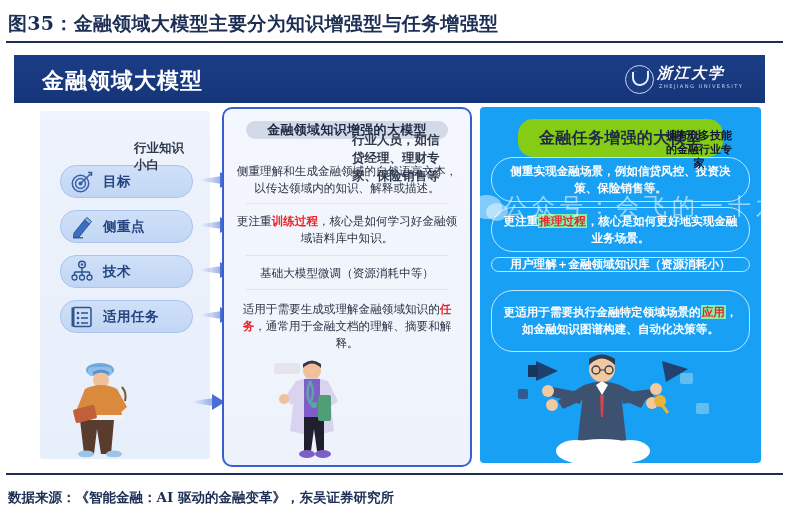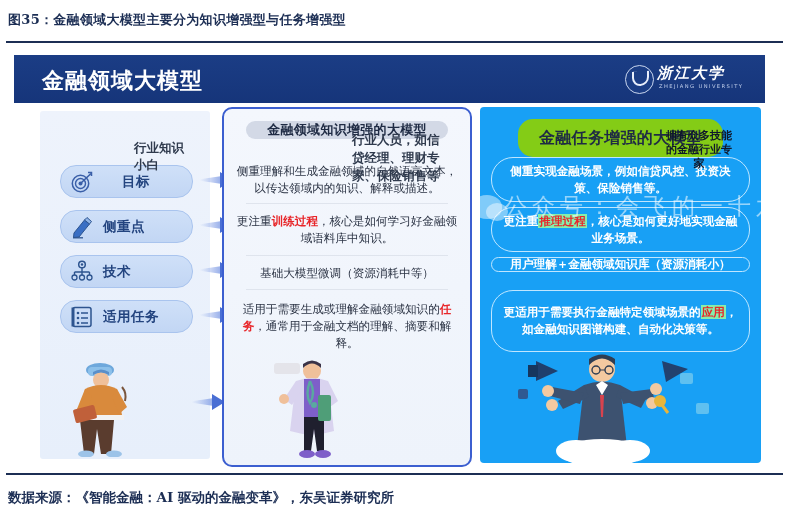--- a/index.html
+++ b/index.html
@@ -6,21 +6,21 @@
   body{
     width:789px;height:518px;background:#ffffff;
     font-family:"DejaVu Sans","Liberation Sans",sans-serif;
     overflow:hidden;position:relative;
   }
 
   
   .caption{
     position:absolute;left:8px;top:11px;width:760px;height:26px;
     font-family:"DejaVu Serif","Liberation Serif",serif;
-    font-weight:bold;font-size:13px;color:#1c2e54;letter-spacing:.3px;
+    font-weight:bold;font-size:19px;color:#1c2e54;letter-spacing:.3px;
     white-space:nowrap;
   }
   .rule-top{position:absolute;left:6px;top:41px;width:777px;height:2px;background:#1c2e54;}
   .rule-bottom{position:absolute;left:6px;top:473px;width:777px;height:2px;background:#1c2e54;}
   .source{
     position:absolute;left:8px;top:489px;width:760px;height:22px;
     font-family:"DejaVu Serif","Liberation Serif",serif;
     font-weight:bold;font-size:13.5px;color:#1c2e54;white-space:nowrap;
   }
 
@@ -179,21 +179,21 @@
       <div class="zju-seal"></div>
       <div class="zju-name">浙江大学</div>
       <div class="zju-sub">ZHEJIANG UNIVERSITY</div>
     </div>
   </div>
 
   <div class="fig-body">
 
     <div class="col-left">
 
-      <div class="pill-left" style="top:54px;gap:19px;">
+      <div class="pill-left" style="top:54px;">
         <span class="pico">
           <svg viewBox="0 0 24 24" width="24" height="24">
             <circle cx="10.5" cy="13.5" r="8.2" fill="none" stroke="#3a5fa8" stroke-width="1.5"></circle>
             <circle cx="10.5" cy="13.5" r="5" fill="none" stroke="#3a5fa8" stroke-width="1.4"></circle>
             <circle cx="10.5" cy="13.5" r="2" fill="#3a5fa8"></circle>
             <line x1="10.5" y1="13.5" x2="21" y2="3.5" stroke="#3a5fa8" stroke-width="1.6"></line>
             <path d="M18 2.5 L21.5 2.5 L21.5 6" fill="none" stroke="#3a5fa8" stroke-width="1.5"></path>
           </svg>
         </span>
         <span class="plabel">目标</span>

